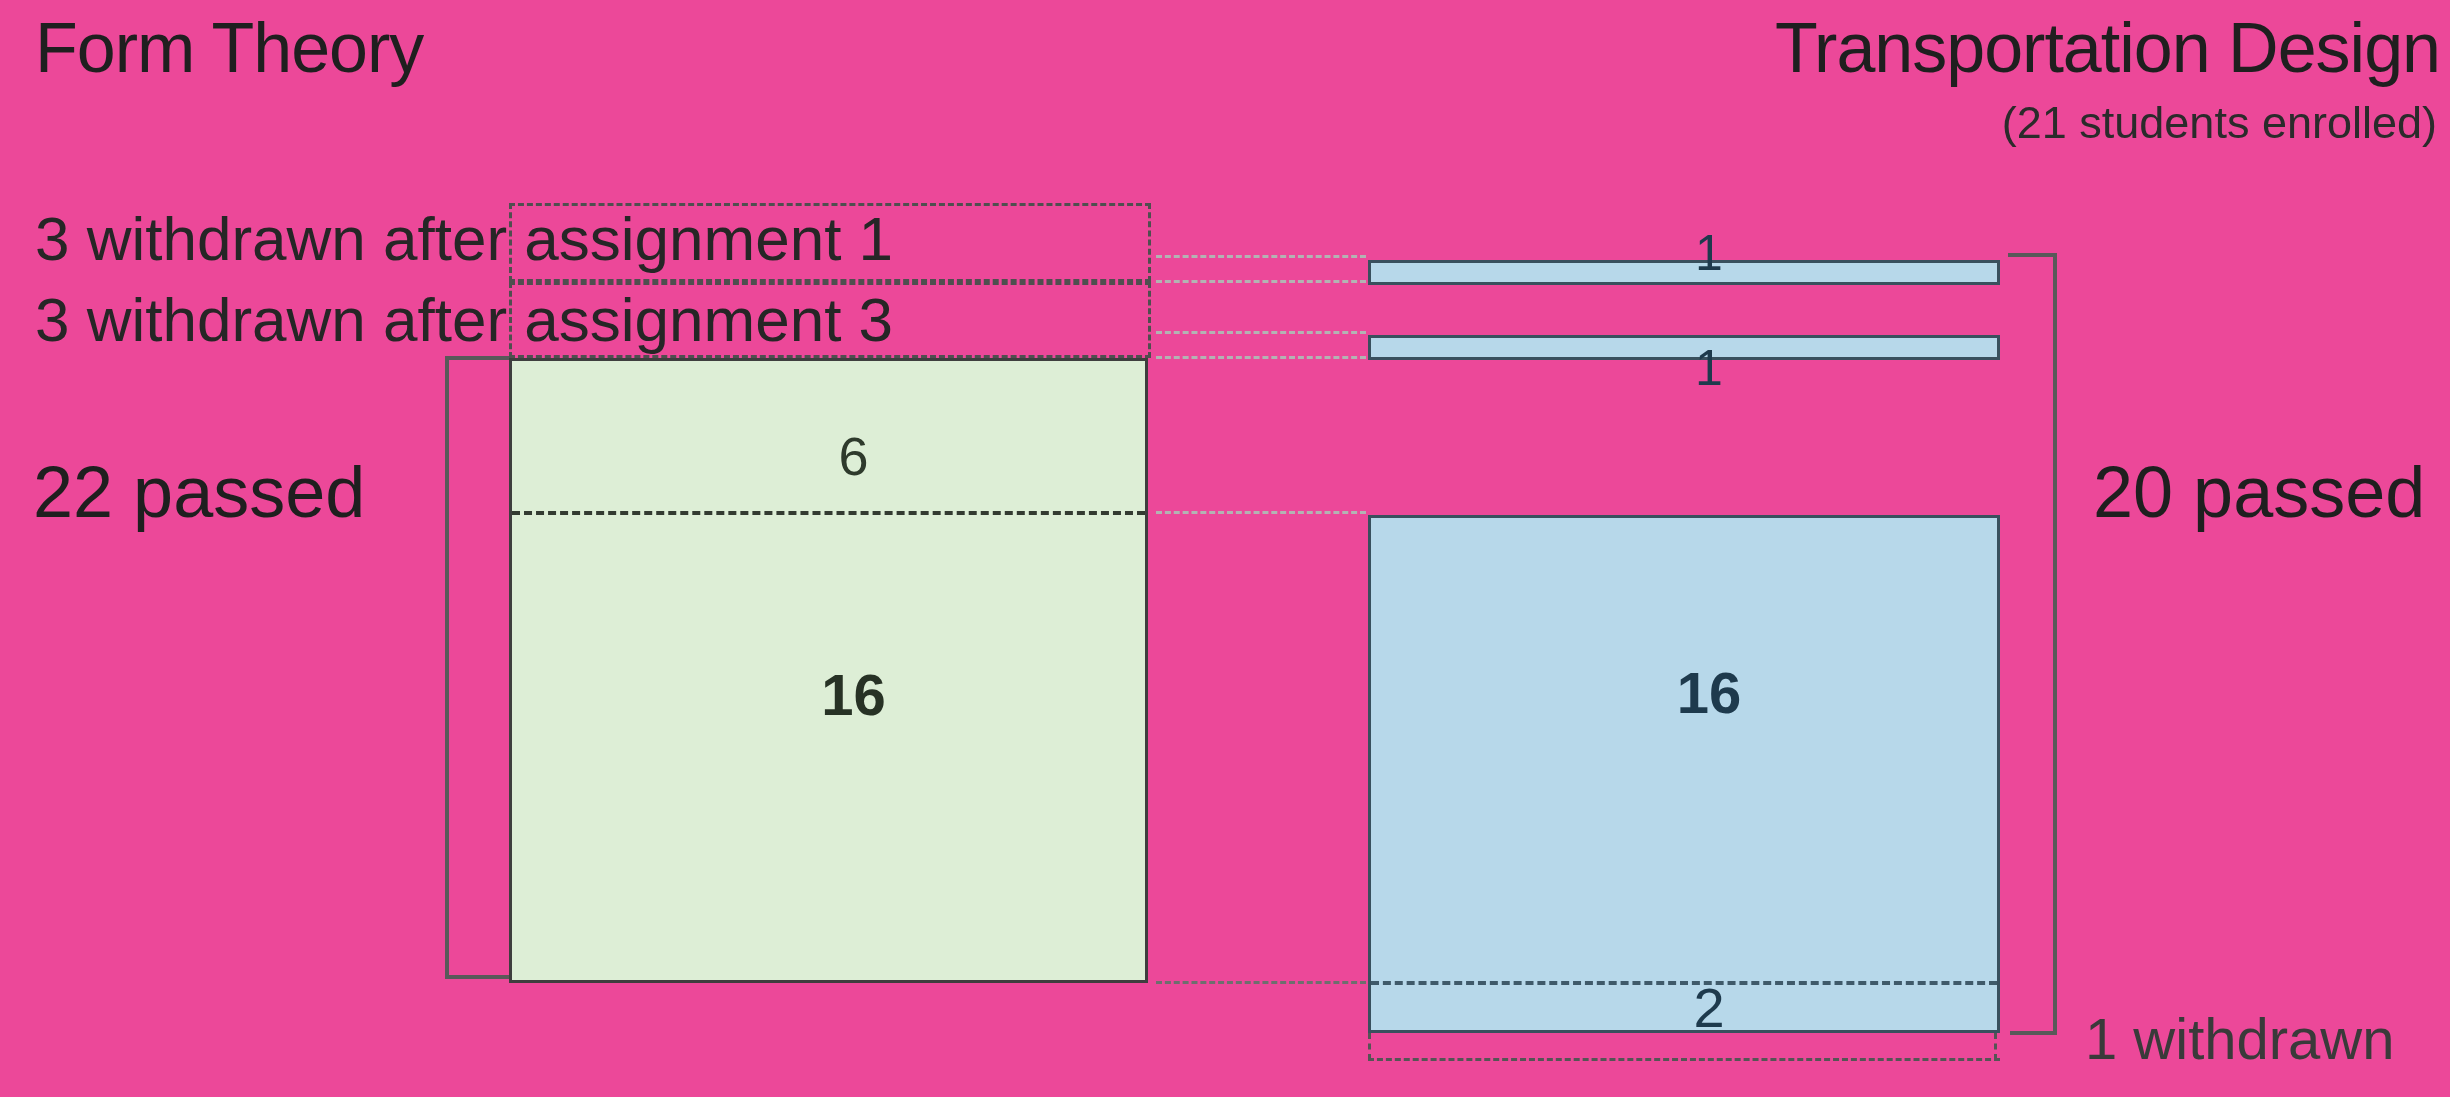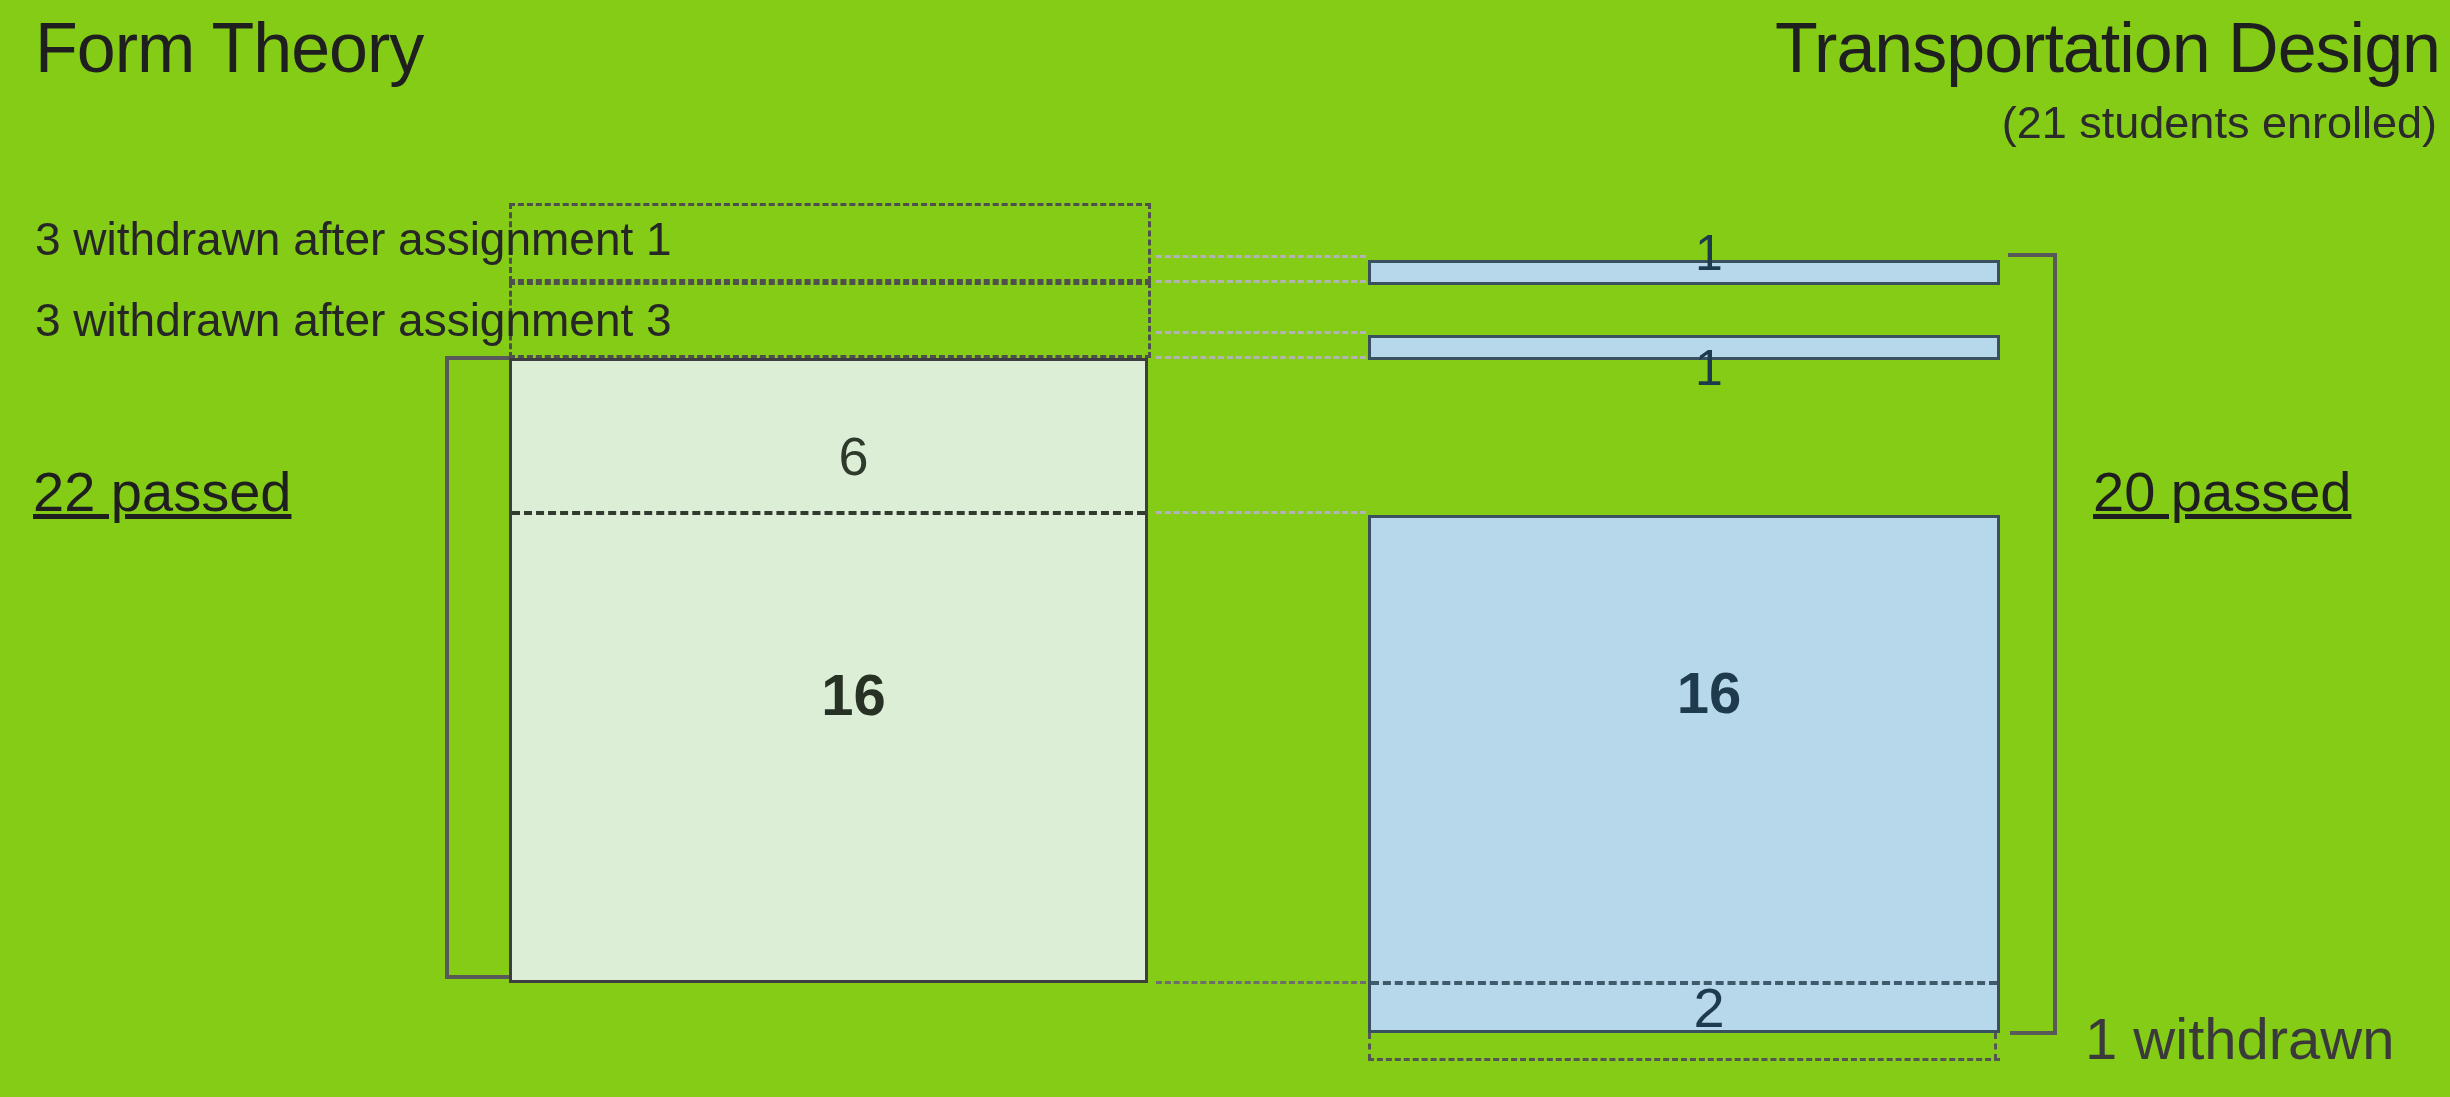--- a/index.html
+++ b/index.html
@@ -1,25 +1,25 @@
 <!DOCTYPE html>
 <html><head>
 <meta charset="utf-8">
 <style>
   html,body{margin:0;padding:0;background:#ffffff;}
   #canvas{
-    position:relative;width:2450px;height:1097px;background:#84cc16;overflow:hidden;
+    position:relative;width:2450px;height:1097px;background:#ec4899;overflow:hidden;
     font-family:"Liberation Sans", sans-serif;color:#262626;
   }
   .abs{position:absolute;}
   
   .course-title{font-size:70px;line-height:76px;color:#1f1f1f;letter-spacing:-1px;}
   .course-sub{font-size:45px;line-height:50px;color:#2b2b2b;}
-  .withdrawn-label{font-size:46px;line-height:52px;color:#262626;z-index:6;white-space:nowrap;}
-  .passed-label{font-size:56px;line-height:84px;color:#1f1f1f;white-space:nowrap;text-decoration:underline;}
+  .withdrawn-label{font-size:62px;line-height:52px;color:#262626;z-index:6;white-space:nowrap;}
+  .passed-label{font-size:72px;line-height:84px;color:#1f1f1f;white-space:nowrap;}
   .small-withdrawn{font-size:58px;line-height:62px;color:#3a3a3a;white-space:nowrap;}
   .num{z-index:6;text-align:center;transform:translateX(25px);}
   .num-green{color:#2e3a2c;font-size:54px;line-height:56px;}
   .num-green-bold{color:#273225;font-size:58px;line-height:56px;font-weight:bold;}
   .num-blue{color:#1e3a4d;font-size:50px;line-height:52px;}
   .num-blue-bold{color:#1e3a4d;font-size:58px;line-height:56px;font-weight:bold;}
   .num-blue-2{color:#1e3a4d;font-size:56px;line-height:56px;}
   
   .dashed-box{border:3px dashed #4f4f4f;z-index:3;background:transparent;}
   .green-box{background:#ddeed6;border:3px solid #3e3e3e;z-index:1;}

